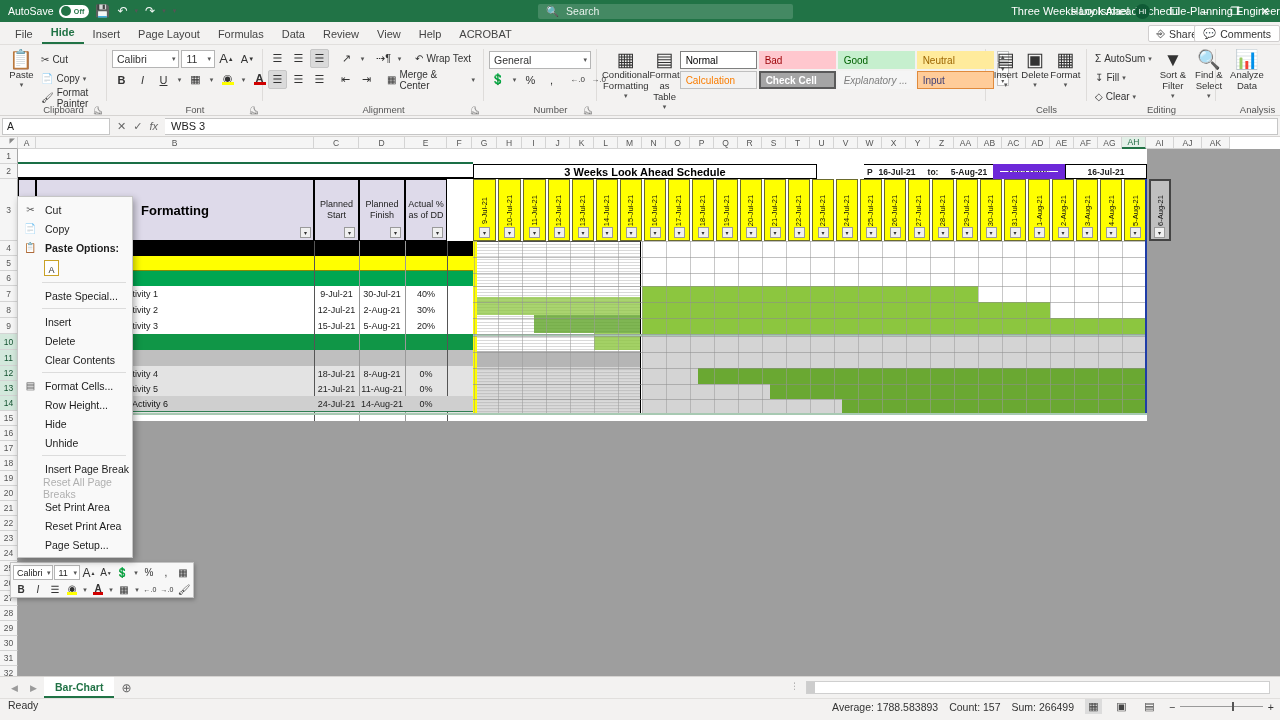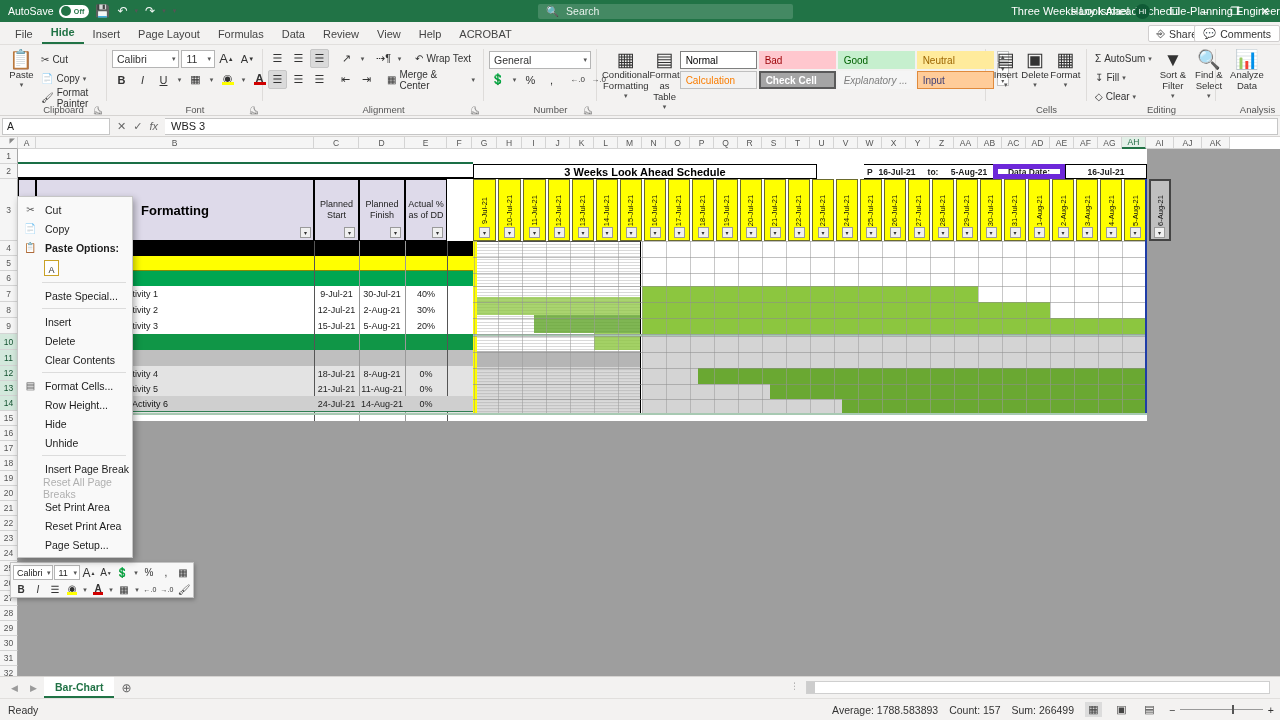--- a/index.html
+++ b/index.html
@@ -205,21 +205,21 @@
   .addsheet{ width:20px;height:18px;display:flex;align-items:center;justify-content:center;
     color:#666;font-size:12px;}
   .hscroll{
     position:absolute; right:10px; left:806px; top:4px; height:13px;
     background:#fff; border:1px solid #cfcfcf;
   }
   .hscroll .thumb{ position:absolute;left:0;top:0;width:8px;height:11px;background:#cdcdcd;}
   .splitdots{ position:absolute; left:790px; top:4px; color:#9a9a9a; font-size:9px;}
   #status{
     position:absolute; bottom:0; left:0; right:0; height:22px; background:#f3f2f1;
-    border-top:1px solid #e1dfdd; display:flex; align-items:center;
+    border-top:1px solid #e1dfdd; display:flex; 
     font-size:10.5px; color:#333; padding-left:8px;
   }
   .stat-right{ position:absolute; right:6px; display:flex; align-items:center; gap:11px;}
   .vbtn{ width:17px;height:15px;display:flex;align-items:center;justify-content:center;
     font-size:11px;color:#444;}
   .vbtn.on{ background:#dcdcdc; }
   .zoomline{ display:flex;align-items:center;gap:5px;width:105px;}
   .zline{ flex:1;height:1px;background:#9a9a9a;position:relative;}
   .zknob{ position:absolute; left:52px; top:-4px; width:2px;height:9px;background:#555;}
   
@@ -617,21 +617,21 @@
 
     <div class="cell" style="left:799px;top:15px;width:56px;height:15px;justify-content:flex-end;
          font-weight:bold;font-size:8.5px;border-top:1px solid #000;border-bottom:1px solid #000;background:#fff;margin-left:47px;">Period From:</div>
     <div class="cell" style="left:855px;top:15px;width:48px;height:15px;justify-content:center;
          font-weight:bold;font-size:8.5px;border-top:1px solid #000;border-bottom:1px solid #000;background:#fff;">16-Jul-21</div>
     <div class="cell" style="left:903px;top:15px;width:24px;height:15px;justify-content:center;
          font-weight:bold;font-size:8.5px;border-top:1px solid #000;border-bottom:1px solid #000;background:#fff;">to:</div>
     <div class="cell" style="left:927px;top:15px;width:48px;height:15px;justify-content:center;
          font-weight:bold;font-size:8.5px;border-top:1px solid #000;border-bottom:1px solid #000;background:#fff;">5-Aug-21</div>
     <div class="cell" style="left:975px;top:15px;width:72px;height:15px;justify-content:center;
-         font-weight:bold;font-size:8.5px;border:5px solid #6d28d9;background:#fff;">Data Date:</div>
+         font-weight:bold;font-size:8.5px;border:7px solid #6d28d9;background:#fff;">Data Date:</div>
     <div class="cell" style="left:1047px;top:15px;width:82px;height:15px;justify-content:center;
          font-weight:bold;font-size:8.5px;border:1px solid #000;background:#fff;">16-Jul-21</div>
 
     <div style="position:absolute;left:0;top:30px;width:18px;height:62px;background:#dedaea;border:1px solid #000;"></div>
     <div class="cell" style="left:18px;top:30px;width:278px;height:62px;background:#dedaea;
          border:1px solid #000;justify-content:center;font-weight:bold;font-size:13px;color:#000;">Formatting</div>
     <div class="cell" style="left:296px;top:30px;width:45px;height:62px;background:#dedaea;
          border:1px solid #000;justify-content:center;font-size:9px;text-align:center;white-space:normal;line-height:1.25;">Planned Start</div>
     <div class="cell" style="left:341px;top:30px;width:46px;height:62px;background:#dedaea;
          border:1px solid #000;justify-content:center;font-size:9px;text-align:center;white-space:normal;line-height:1.25;">Planned Finish</div>

